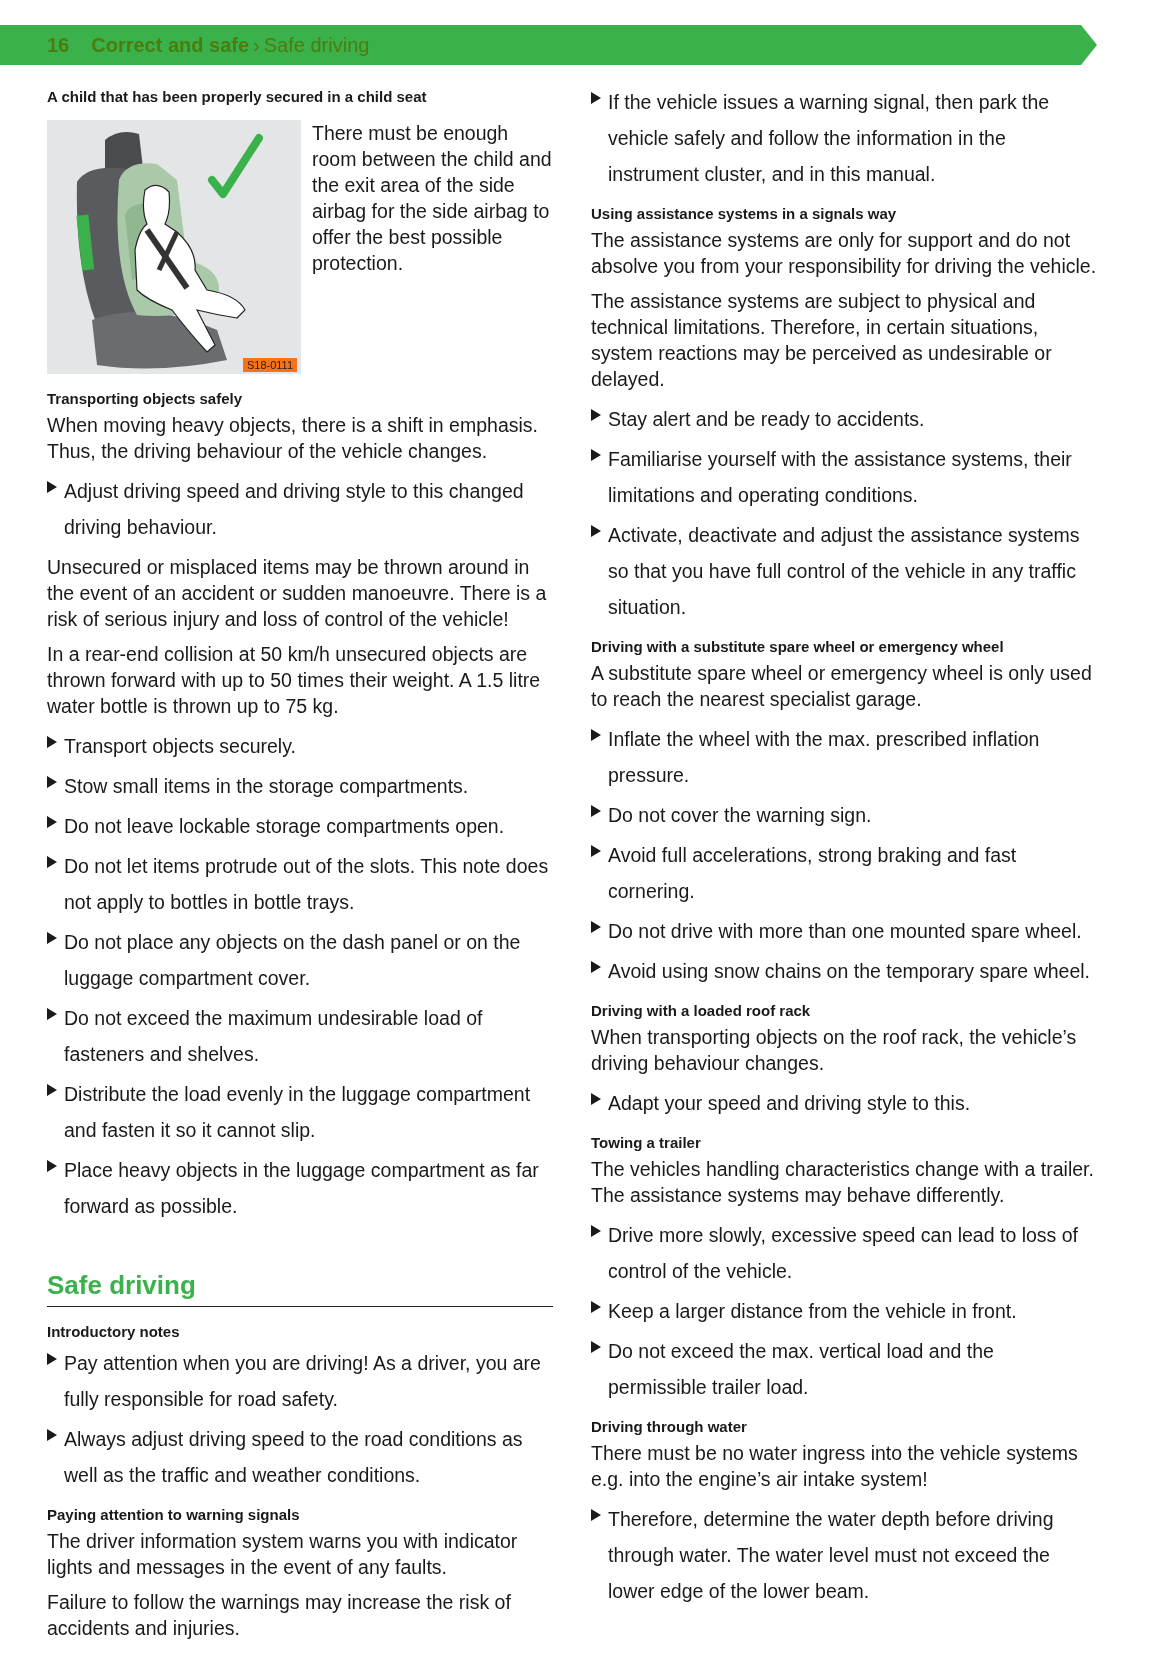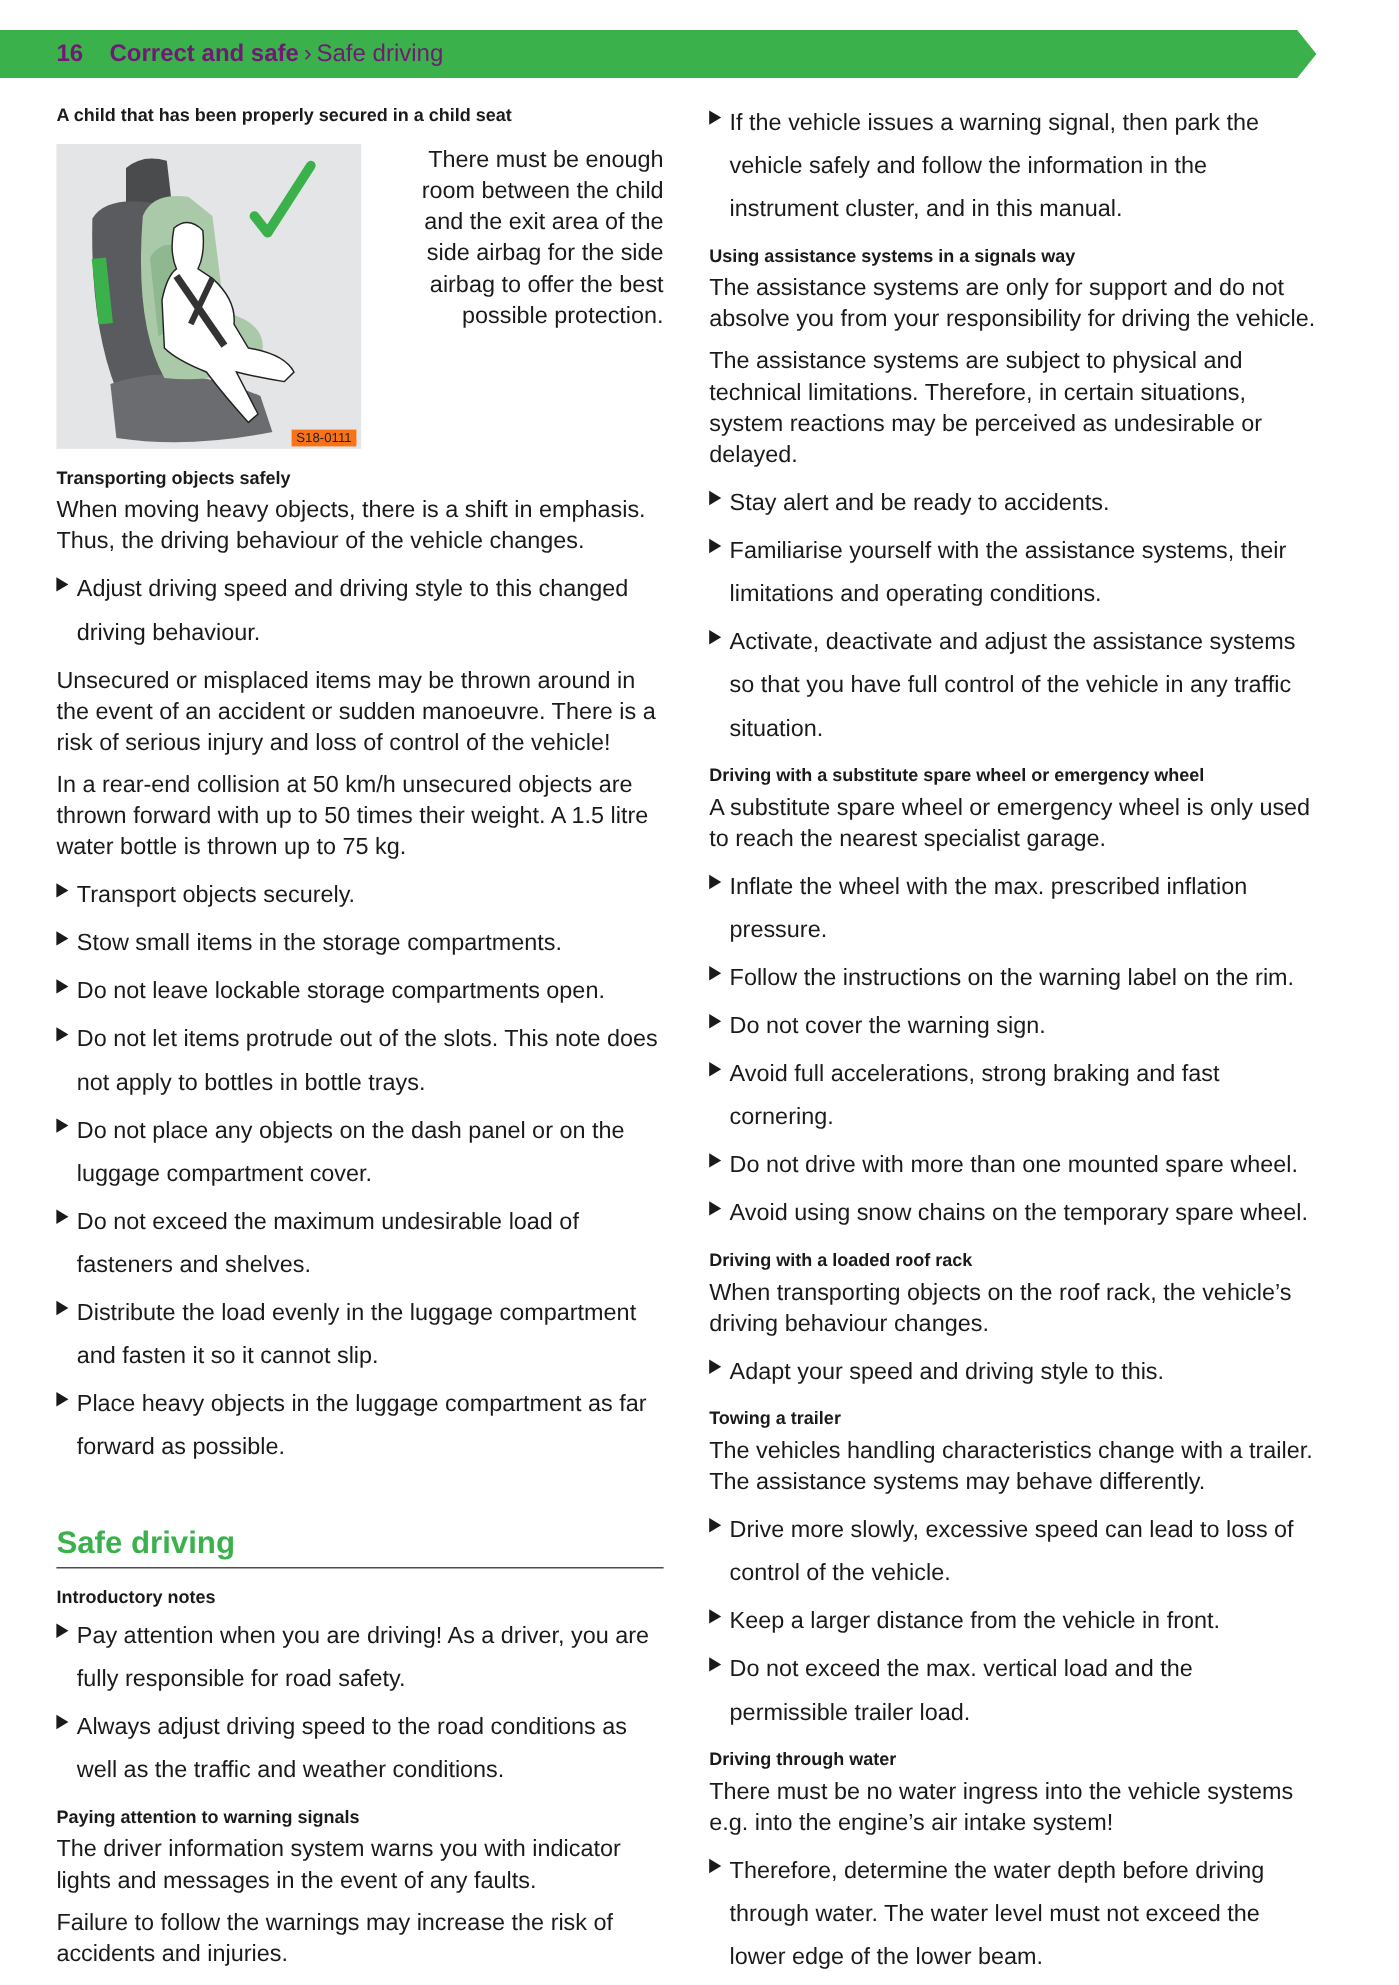--- a/index.html
+++ b/index.html
@@ -8,21 +8,21 @@
     font-family: "Liberation Sans", "DejaVu Sans", sans-serif;
     color: #1a1a1a;
   }
   .header-band {
     position: absolute; left: 0; top: 25px; width: 1097px; height: 40px;
     background: #3ab14a;
     clip-path: polygon(0 0, 1081px 0, 1097px 20px, 1081px 40px, 0 40px);
   }
   .header-text {
     position: absolute; left: 47px; top: 25px; height: 40px; line-height: 40px;
-    color: #701a75; font-size: 20px; white-space: nowrap;
+    color: #4d7c0f; font-size: 20px; white-space: nowrap;
   }
   .header-text .pg { font-weight: bold; margin-right: 22px; }
   .header-text .chapter { font-weight: bold; }
   .header-text .sep { margin: 0 4px; }
 
   .col { position: absolute; top: 84px; }
   .col-left { left: 47px; width: 506px; }
   .col-right { left: 591px; width: 506px; }
 
   .h3 { font-weight: bold; font-size: 15px; line-height: 26px; margin: 0; }
@@ -39,21 +39,21 @@
   }
 
   .figure-row { display: flex; margin-top: 10px; margin-bottom: 12px; }
   .figure {
     width: 254px; height: 254px; background: #e4e5e6; position: relative; flex-shrink: 0;
   }
   .figure .fig-id {
     position: absolute; right: 4px; bottom: 2px; background: #f97316;
     font-size: 11px; padding: 1px 4px; color: #222;
   }
-  .figure-text { margin-left: 27px; margin-top: 0px; text-align: right; }
+  .figure-text { margin-left: 11px; margin-top: 0px; }
 
   .section-title {
     color: #3ab14a; font-weight: bold; font-size: 26px; line-height: 34px;
     margin-top: 44px; padding-bottom: 4px; border-bottom: 1.5px solid #222;
     margin-bottom: 12px;
   }
 </style>
 </head>
 <body>
 
@@ -133,21 +133,20 @@
   <ul class="bl">
     <li><span class="tri"></span><span>Stay alert and be ready to accidents.</span></li>
     <li><span class="tri"></span><span>Familiarise yourself with the assistance systems, their limitations and operating conditions.</span></li>
     <li><span class="tri"></span><span>Activate, deactivate and adjust the assistance systems so that you have full control of the vehicle in any traffic situation.</span></li>
   </ul>
 
   <h3 class="h3 sub">Driving with a substitute spare wheel or emergency wheel</h3>
   <p class="p">A substitute spare wheel or emergency wheel is only used to reach the nearest specialist garage.</p>
   <ul class="bl">
     <li><span class="tri"></span><span>Inflate the wheel with the max. prescribed inflation pressure.</span></li>
-    <li><span class="tri"></span><span>Follow the instructions on the warning label on the rim.</span></li>
     <li><span class="tri"></span><span>Do not cover the warning sign.</span></li>
     <li><span class="tri"></span><span>Avoid full accelerations, strong braking and fast cornering.</span></li>
     <li><span class="tri"></span><span>Do not drive with more than one mounted spare wheel.</span></li>
     <li><span class="tri"></span><span>Avoid using snow chains on the temporary spare wheel.</span></li>
   </ul>
 
   <h3 class="h3 sub">Driving with a loaded roof rack</h3>
   <p class="p">When transporting objects on the roof rack, the vehicle’s driving behaviour changes.</p>
   <ul class="bl">
     <li><span class="tri"></span><span>Adapt your speed and driving style to this.</span></li>

